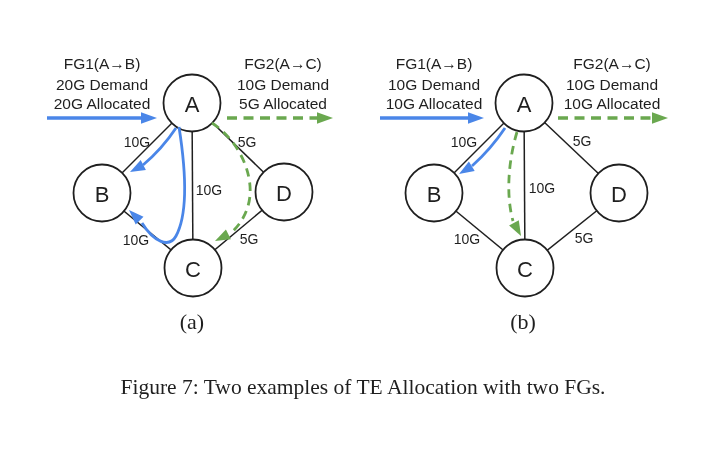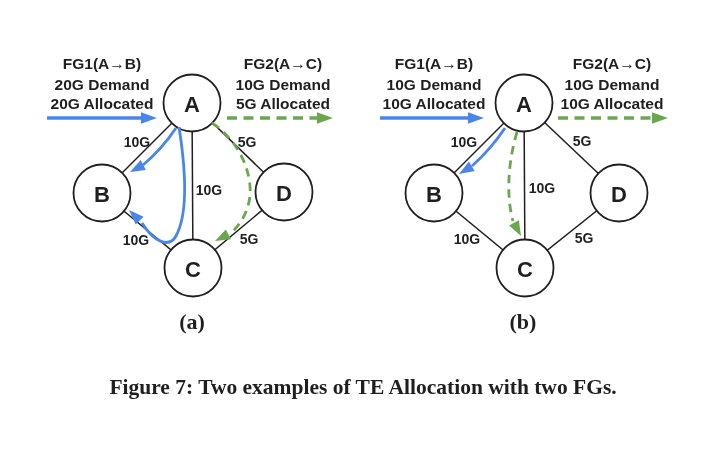--- a/index.html
+++ b/index.html
@@ -3,21 +3,20 @@
 <meta charset="utf-8">
 <style>
   html, body { margin: 0; padding: 0; background: #ffffff; }
   .page {
     position: relative;
     width: 726px;
     height: 459px;
     background: #ffffff;
     overflow: hidden;
     font-family: "Liberation Sans", sans-serif;
-    font-weight: bold;
   }
   svg { display: block; }
 
   text { fill: #1f1f1f; }
   .ann {
     font-family: "Liberation Sans", sans-serif;
     font-size: 15.5px;
     text-anchor: middle;
     dominant-baseline: central;
   }

